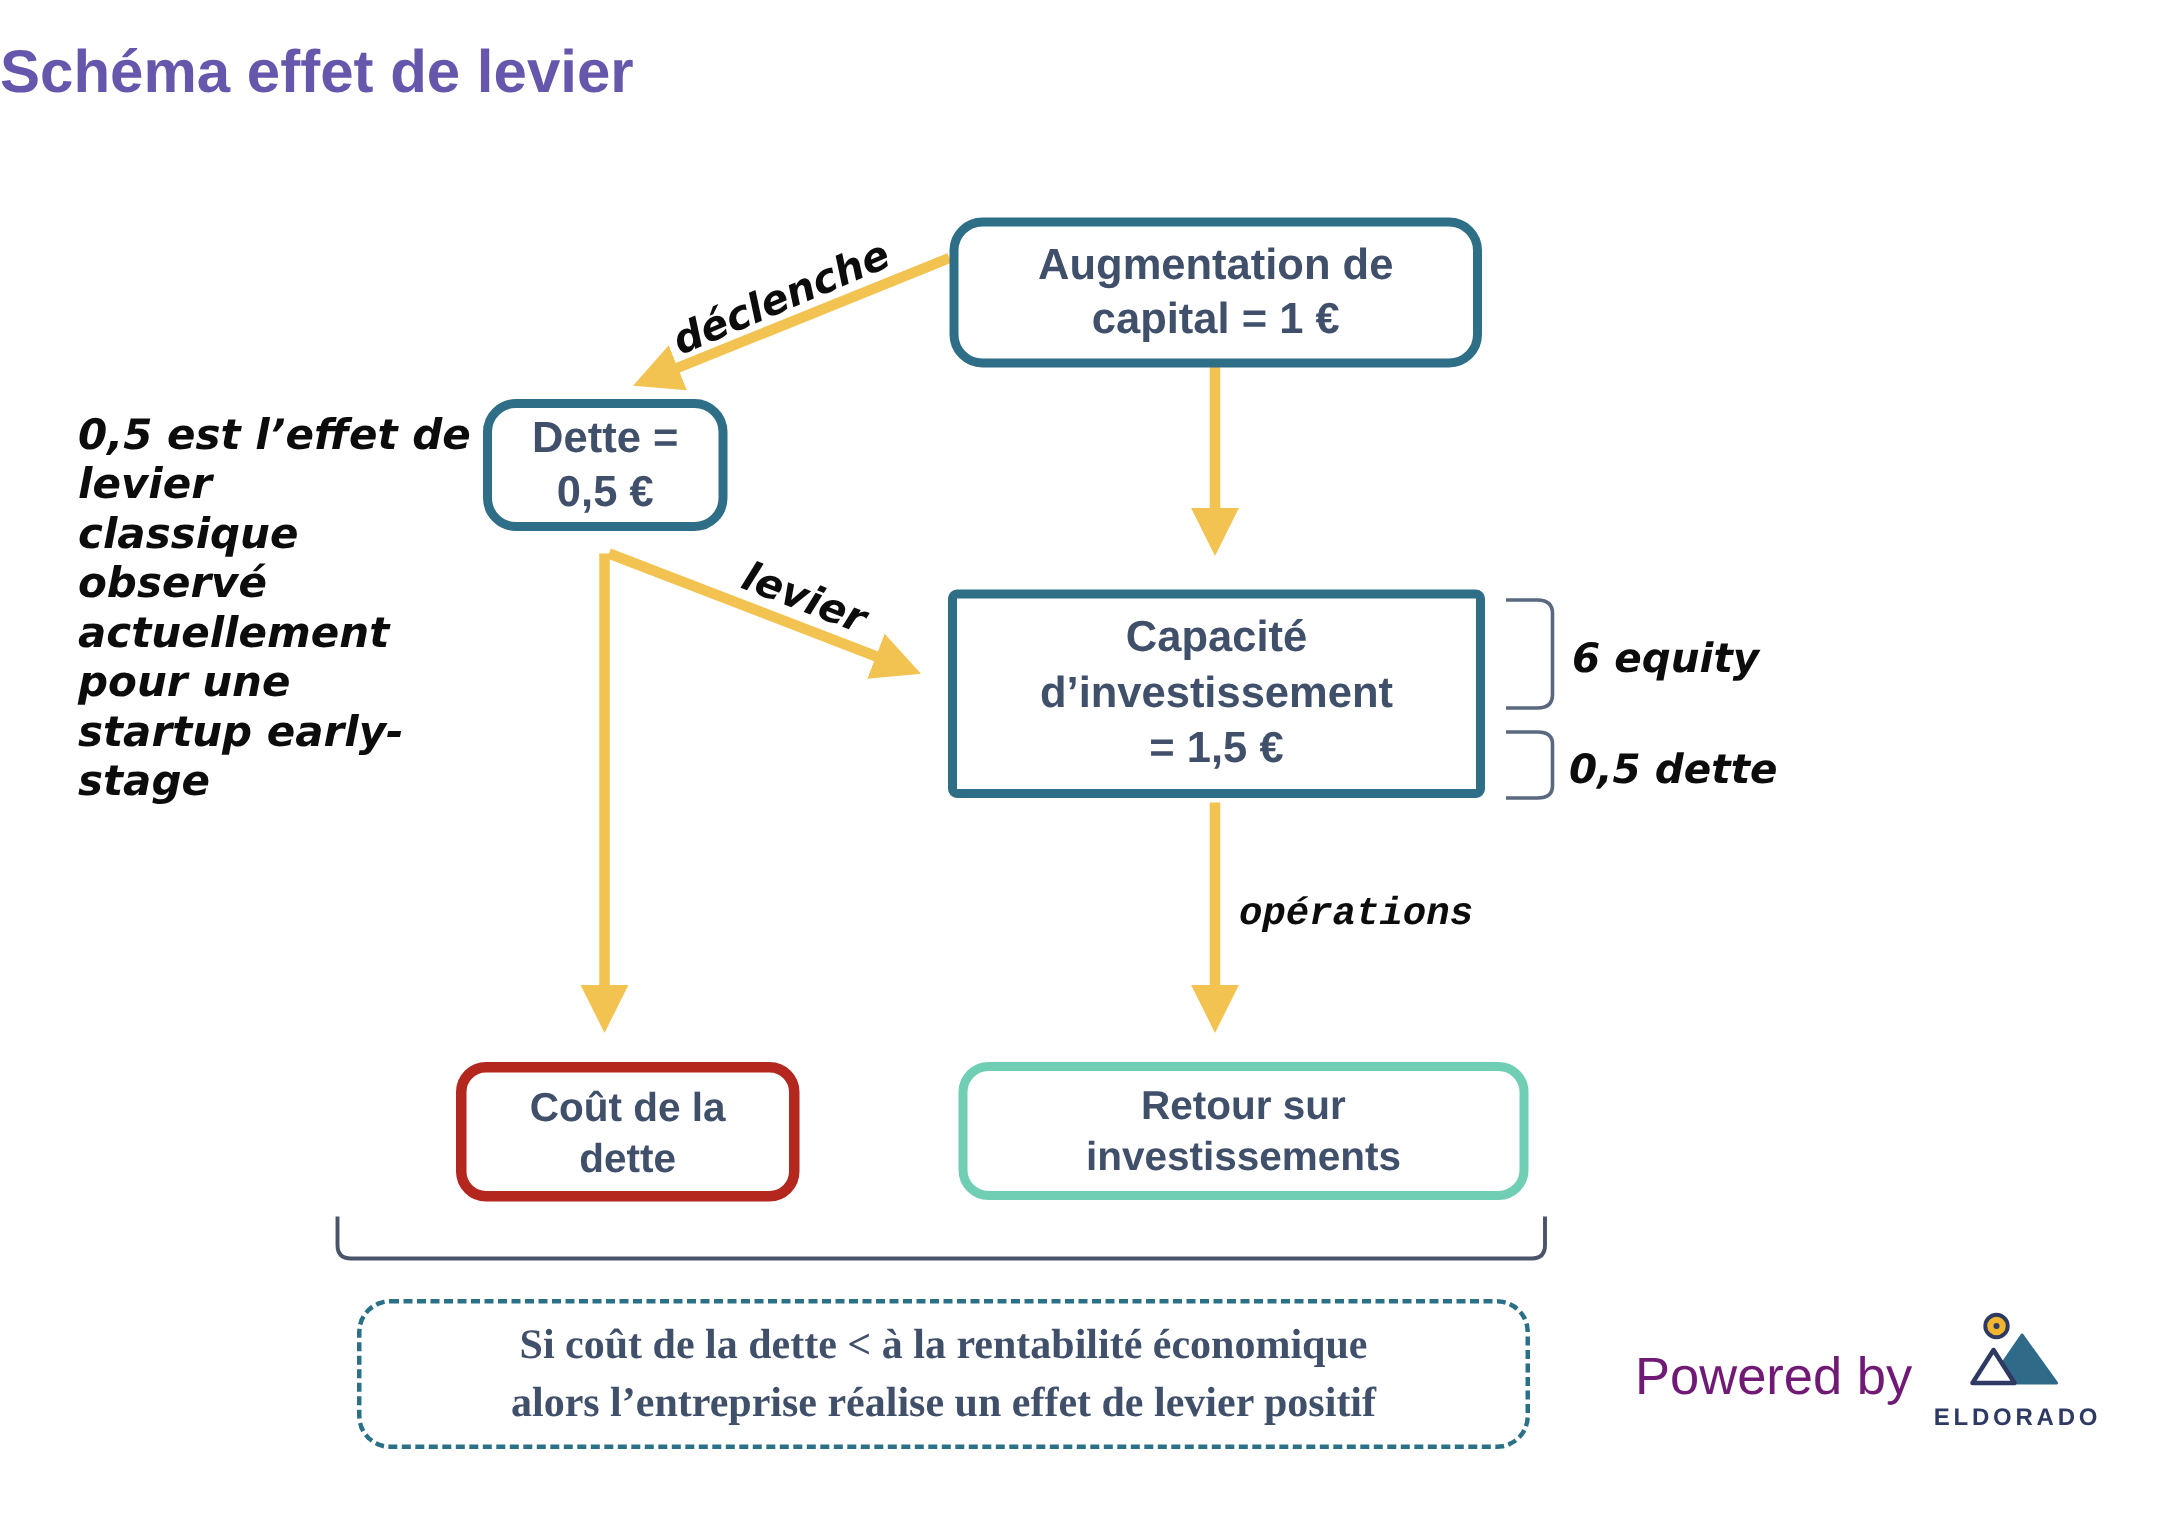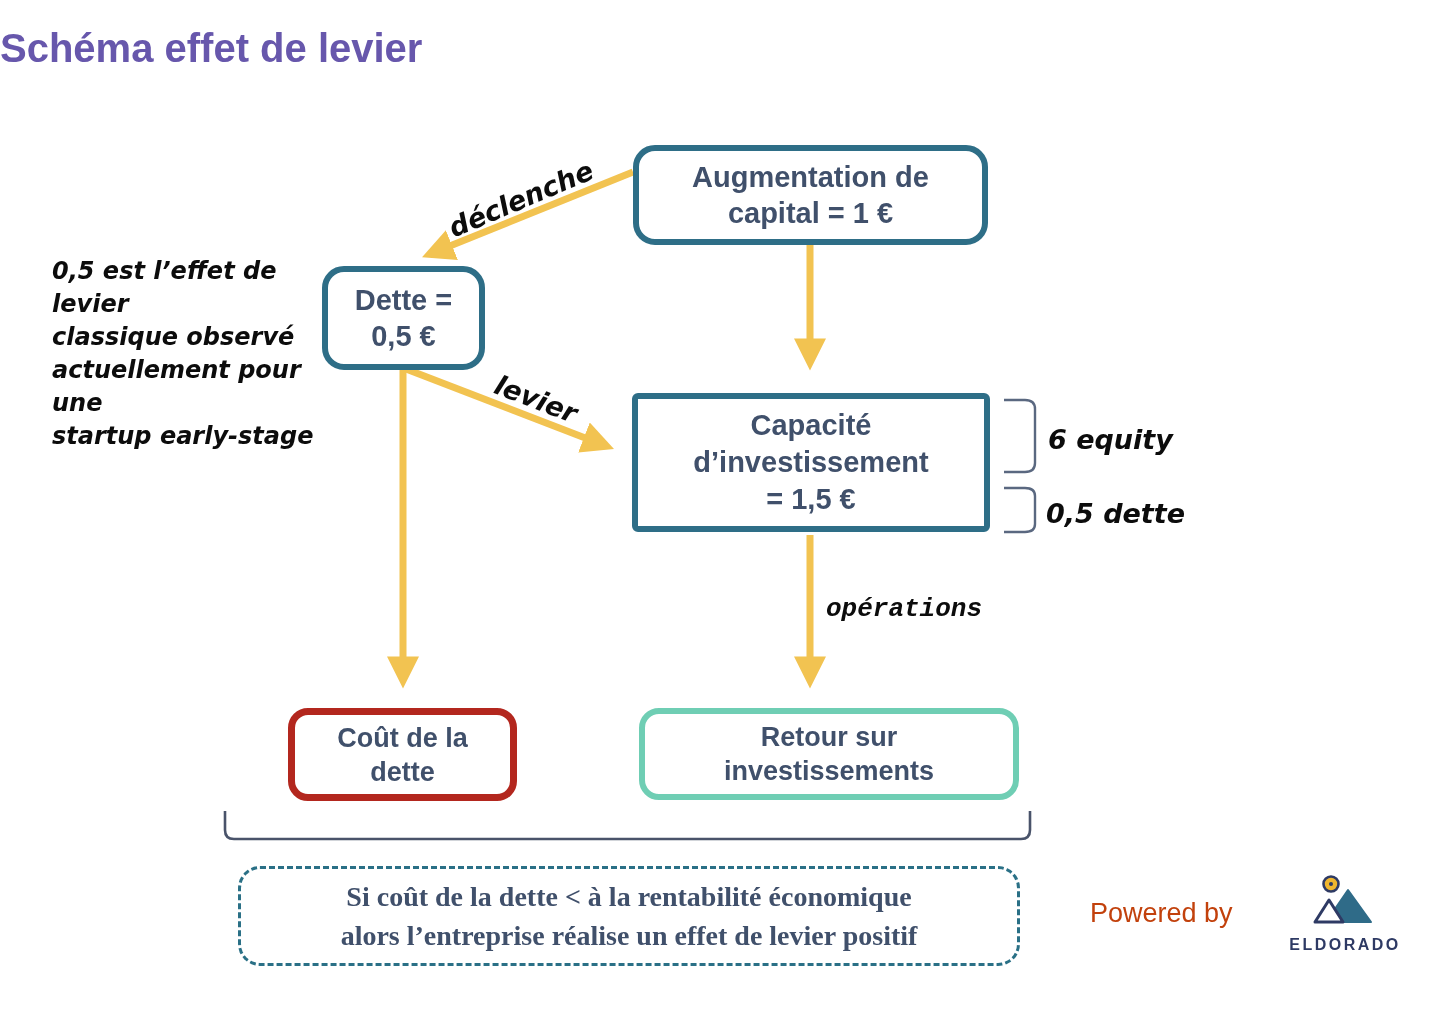--- a/index.html
+++ b/index.html
@@ -16,51 +16,51 @@
     text-align:left;font-size:40px;font-weight:bold;color:#6757ac;
   }
   .box{
     position:absolute;box-sizing:border-box;background:#ffffff;
     border:6px solid #2e6e87;border-radius:22px;
     display:flex;align-items:center;justify-content:center;
     text-align:center;font-weight:bold;color:#40506b;
     white-space:pre-line;
   }
   #box-augmentation{left:633px;top:117px;width:355px;height:100px;font-size:29px;line-height:36px;margin-top:28px;}
-  #box-dette{left:322px;top:266px;width:163px;height:104px;font-size:29px;line-height:36px;}
+  #box-dette{left:322px;top:266px;width:163px;height:88px;font-size:29px;line-height:36px;}
   #box-capacite{left:632px;top:393px;width:358px;height:139px;font-size:29px;line-height:37px;border-radius:6px;}
-  #box-cout{left:288px;top:708px;width:229px;height:93px;font-size:27px;line-height:34px;border:7px solid #b3271e;border-radius:20px;}
+  #box-cout{left:304px;top:708px;width:229px;height:93px;font-size:27px;line-height:34px;border:7px solid #b3271e;border-radius:20px;}
   #box-retour{left:639px;top:708px;width:380px;height:92px;font-size:27px;line-height:34px;border:6px solid #6fceb4;border-radius:20px;}
   #box-conclusion{
     left:238px;top:866px;width:782px;height:100px;
     border:3px dashed #2a7086;border-radius:22px;
     font-size:28px;line-height:39px;font-family:Liberation Serif, serif;
   }
   .hand-note{
     position:absolute;
     font-family:"DejaVu Sans",sans-serif;
     font-weight:bold;font-style:italic;color:#0c0c0c;
     white-space:pre-line;
   }
-  #note-leverage{left:52px;top:255px;width:270px;font-size:24px;line-height:33px;}
+  #note-leverage{left:52px;top:273px;width:270px;font-size:28px;line-height:33px;}
   #label-declenche{
     left:521px;top:199px;font-size:27px;
     transform:translate(-50%,-50%) rotate(-23deg);
   }
   #label-fonds{left:822px;top:268px;font-size:26px;line-height:34px;}
   #label-levier{
     left:536px;top:399px;font-size:27px;
     transform:translate(-50%,-50%) rotate(21deg);
   }
   #label-operations{left:826px;top:594px;font-size:26px;font-family:Liberation Mono, monospace;}
   #label-equity{left:1048px;top:424px;font-size:27px;}
   #label-dette-bracket{left:1046px;top:498px;font-size:27px;}
   #powered-by{
     position:absolute;left:1090px;top:898px;
-    font-size:27px;color:#c2410c;font-weight:400;
+    font-size:35px;color:#701a75;font-weight:400;
   }
   #eldorado-logo{position:absolute;left:1286px;top:870px;}
 </style>
 </head>
 <body>
 
 <div id="stage">
 
   <svg id="arrow-layer" width="1438" height="1014" viewBox="0 0 1438 1014">
     <defs>

